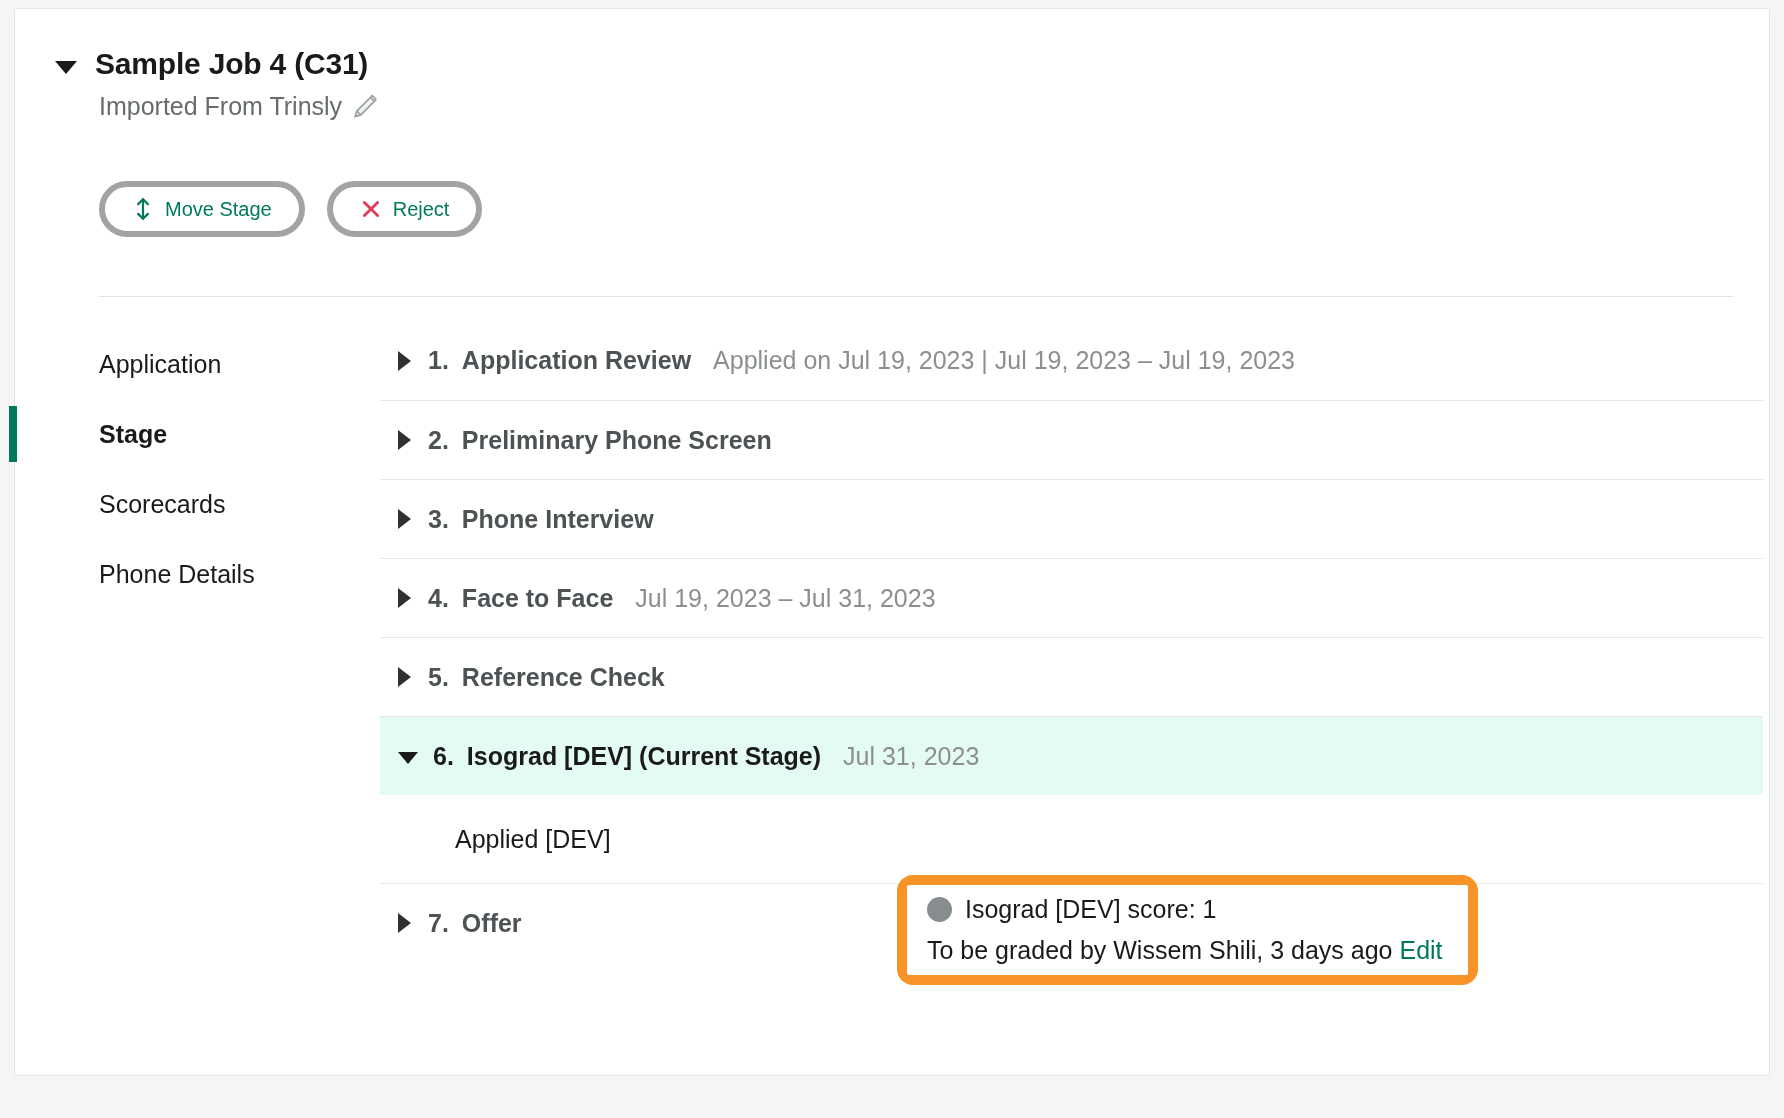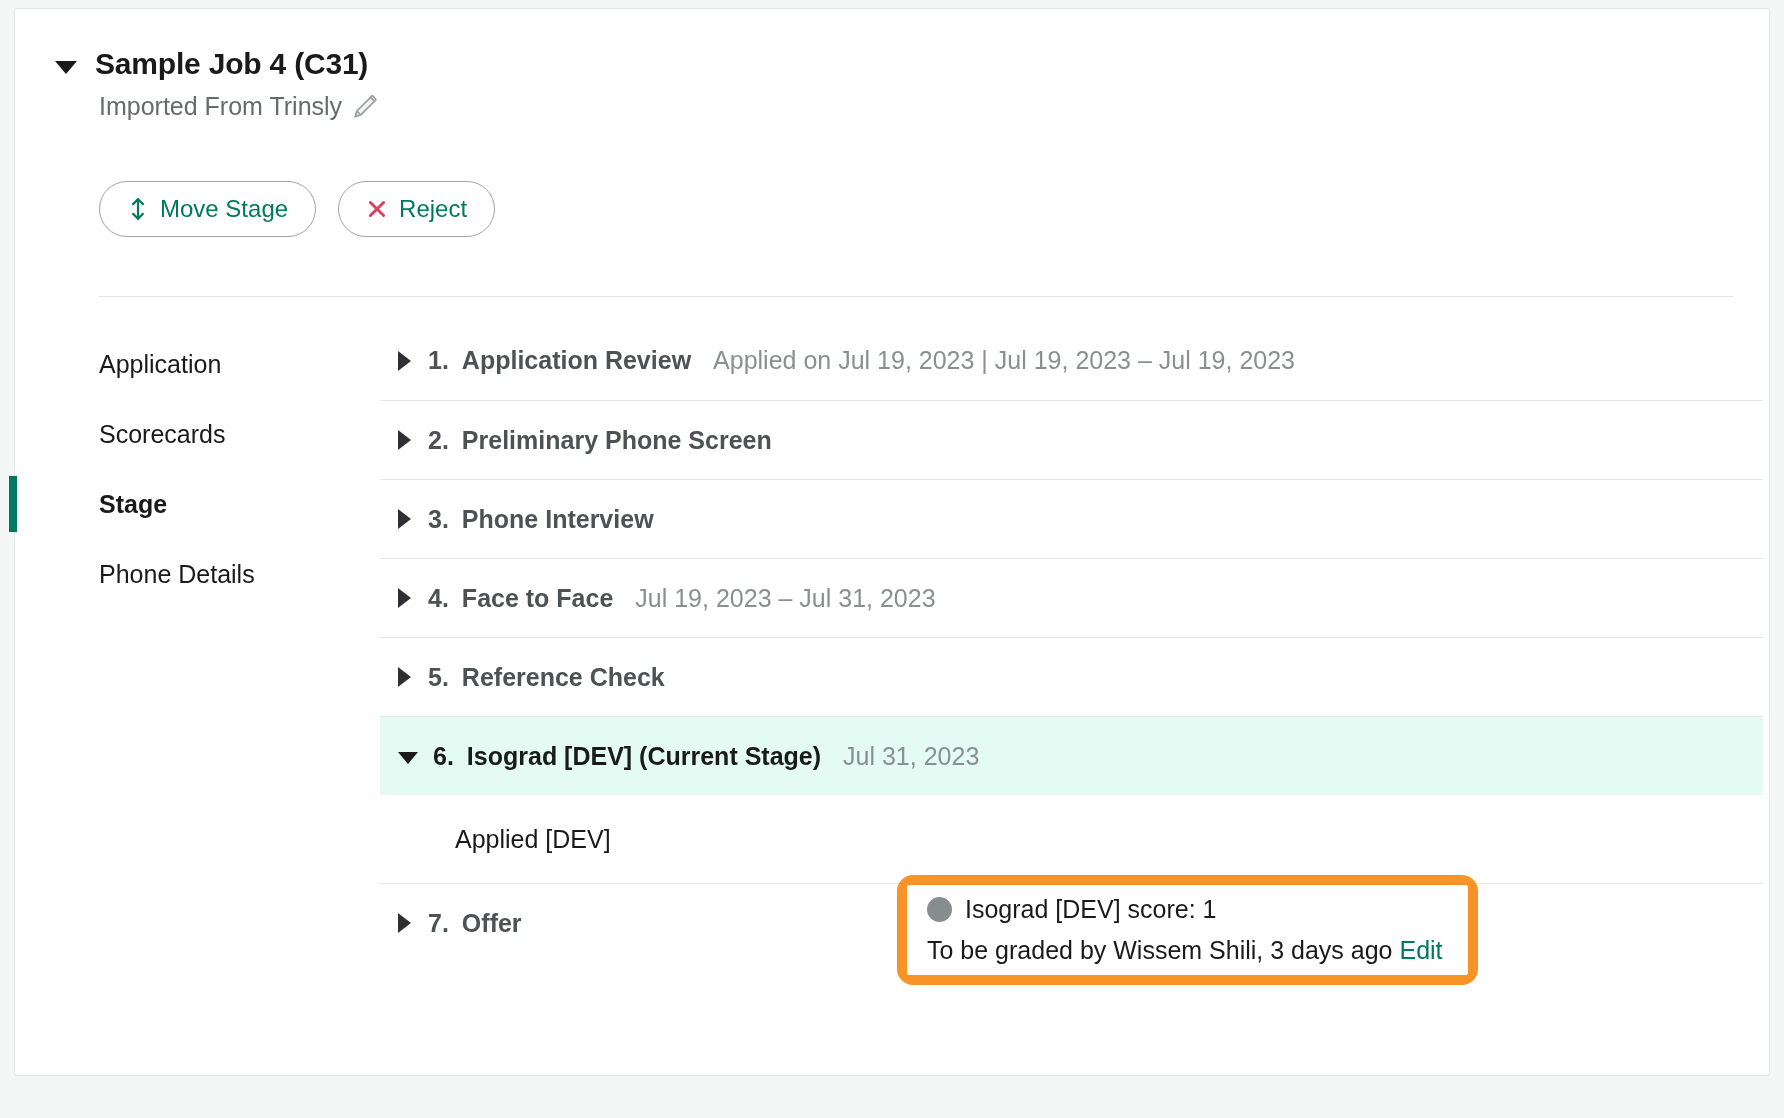--- a/index.html
+++ b/index.html
@@ -42,24 +42,24 @@
     display: flex; align-items: center; gap: 8px;
   }
   .subtitle-text { font-size: 25px; color: #666b6e; white-space: nowrap; }
   .pencil-icon { width: 30px; height: 30px; display: block; }
 
   
   .actions { position: absolute; left: 84px; top: 172px; display: flex; gap: 22px; }
   .btn {
     display: flex; align-items: center; justify-content: center; gap: 11px;
     height: 56px; padding: 0 27px;
-    border: 1px solid #a3a3a3; border-radius: 28px;
+    border: 6px solid #a3a3a3; border-radius: 28px;
     background: #ffffff; color: #00795c;
     font-family: "Liberation Sans", sans-serif;
-    font-size: 24px; cursor: pointer; white-space: nowrap;
+    font-size: 20px; cursor: pointer; white-space: nowrap;
   }
   .btn-label { color: #00795c; }
   .icon-move { width: 22px; height: 26px; display: block; }
   .icon-x { width: 22px; height: 22px; display: block; }
 
   
   .hr-header {
     position: absolute; left: 84px; top: 287px;
     width: 1634px; height: 1px; background: #e0e2e3;
   }
@@ -187,25 +187,25 @@
         </button>
       </div>
 
       <div class="hr-header"></div>
     </div>
 
     <nav class="leftnav">
       <div class="nav-item">
         <span>Application</span>
       </div>
+      <div class="nav-item active">
+        <span>Stage</span>
+      </div>
       <div class="nav-item">
         <span>Scorecards</span>
-      </div>
-      <div class="nav-item active">
-        <span>Stage</span>
       </div>
       <div class="nav-item">
         <span>Phone Details</span>
       </div>
     </nav>
 
     <div class="stages">
 
       <div class="stage-row">
         <span class="caret-right"></span>

